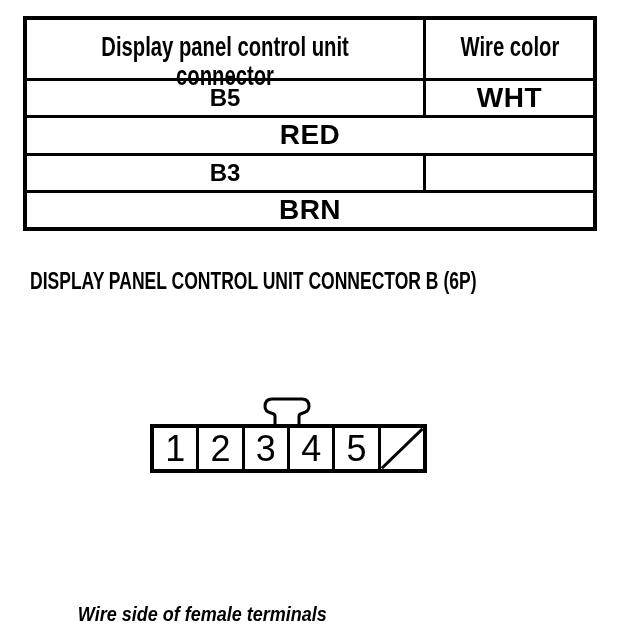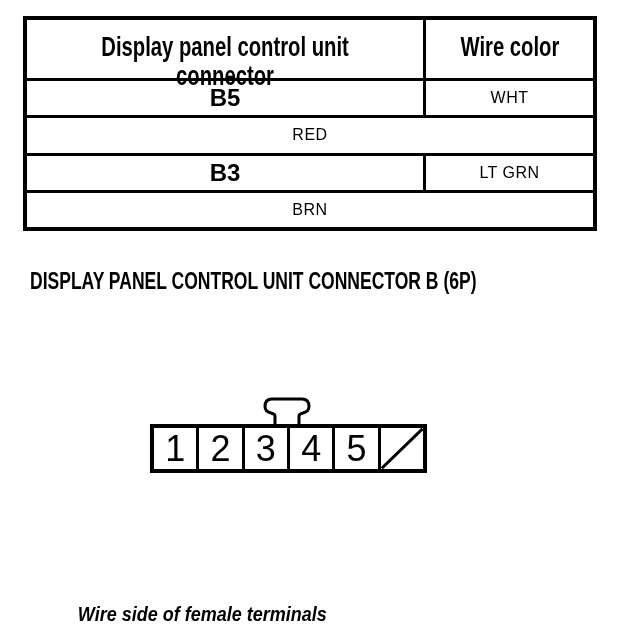--- a/index.html
+++ b/index.html
@@ -20,21 +20,21 @@
   .t-cell { display:flex; align-items:center; justify-content:center; box-sizing:border-box; }
   .c1 { flex:0 0 399px; border-right:3px solid #000; }
   .c2 { flex:1; }
   .t-head .t-cell { align-items:flex-start; padding-top:13px; }
   .th-text {
     display:inline-block; transform:scaleX(0.75); transform-origin:center top;
     font-weight:bold; font-size:27px; line-height:29px;
     white-space:pre-line; text-align:center;
   }
   .conn-text { font-weight:bold; font-size:24px; line-height:1; }
-  .wire-text { font-weight:normal; font-size:16px; line-height:1; letter-spacing:0.5px; }
+  .wire-text { font-weight:bold; font-size:28px; line-height:1; letter-spacing:0.5px; }
 
   
   .section-title { position:absolute; left:30px; top:268px; white-space:nowrap; }
   .title-text {
     display:inline-block; transform:scaleX(0.73); transform-origin:left center;
     font-weight:bold; font-size:24px; line-height:1.1; white-space:nowrap;
   }
 
   
   .tab-svg { position:absolute; left:263px; top:397px; width:48px; height:27px; }
@@ -81,23 +81,20 @@
     <div class="t-row">
       <div class="t-cell c2">
         <span class="wire-text">RED</span>
       </div>
     </div>
 
     <div class="t-row">
       <div class="t-cell c1">
         <span class="conn-text">B3</span>
       </div>
-      <div class="t-cell c2">
-        <span class="wire-text">LT GRN</span>
-      </div>
     </div>
 
     <div class="t-row">
       <div class="t-cell c2">
         <span class="wire-text">BRN</span>
       </div>
     </div>
 
   </div>
 

